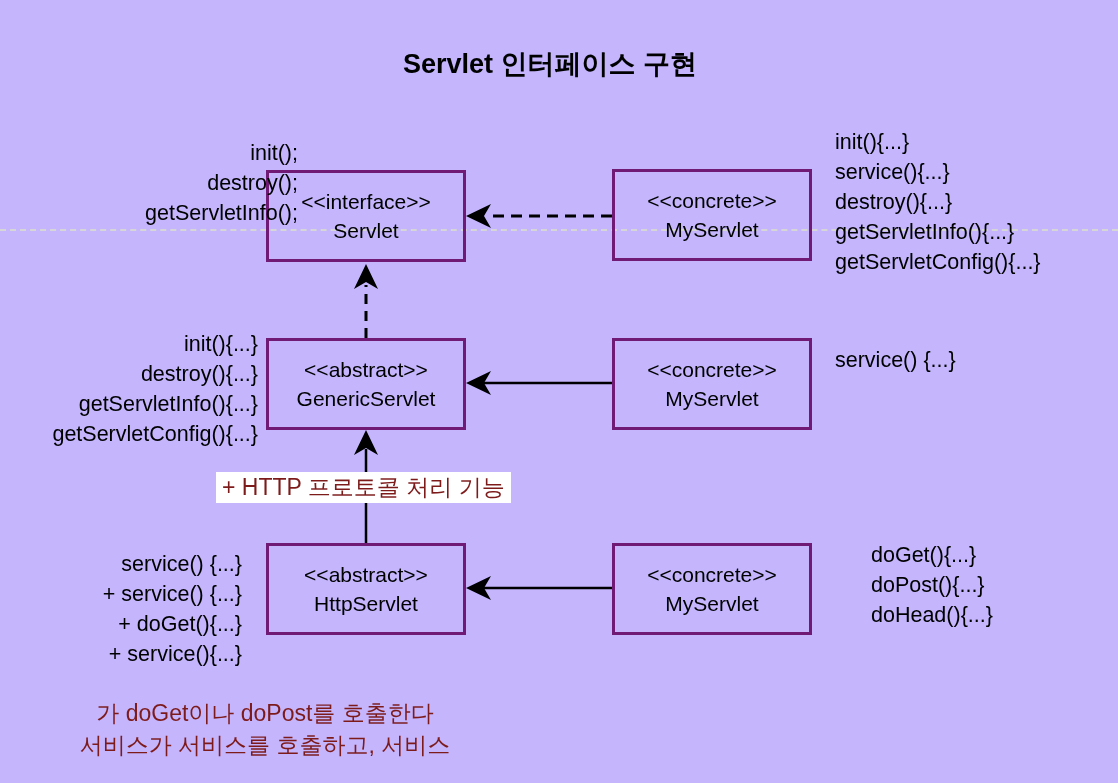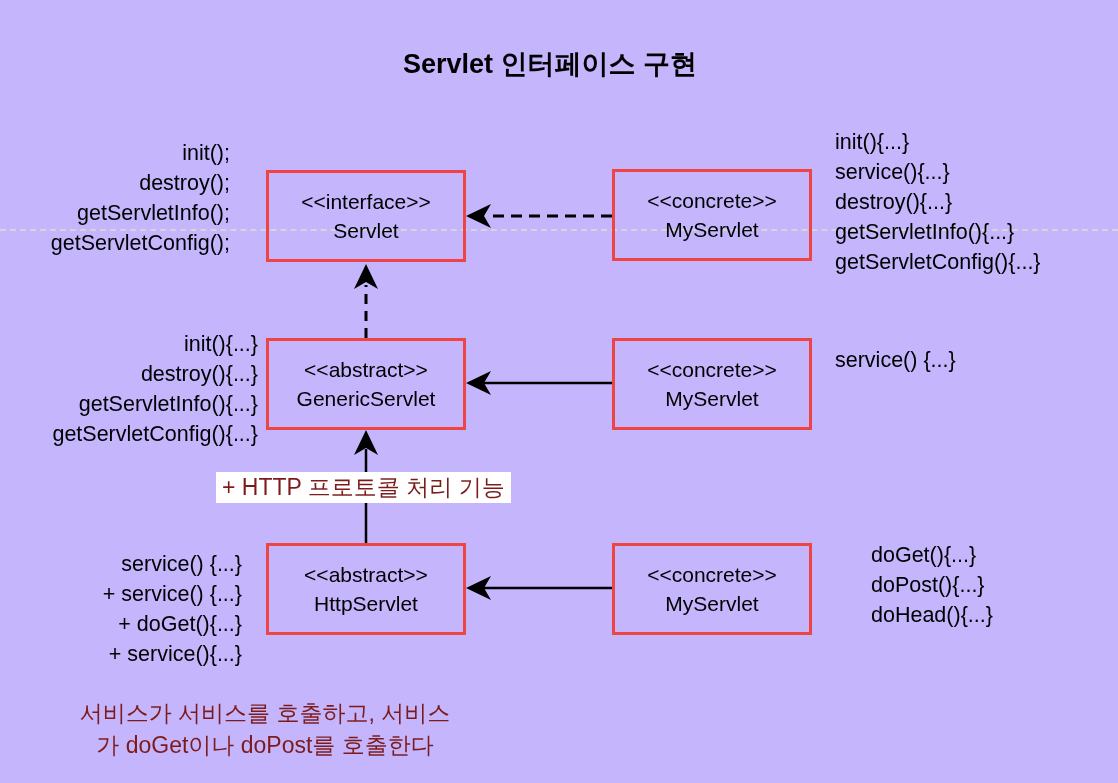--- a/index.html
+++ b/index.html
@@ -4,21 +4,21 @@
 <style>
   html,body{margin:0;padding:0;}
   body{width:1118px;height:783px;background:#ffffff;overflow:hidden;}
   .canvas{position:relative;width:1118px;height:783px;background:#c4b5fd;
           font-family:"Liberation Sans","DejaVu Sans",sans-serif;color:#000;}
   .title{position:absolute;left:0;top:46px;width:1100px;text-align:center;
          font-size:27px;font-weight:bold;z-index:4;}
   .pagebreak{position:absolute;left:0;top:229px;width:1118px;height:0;
              border-top:2px dashed #d6d6d6;z-index:1;}
   .arrows{position:absolute;left:0;top:0;z-index:2;}
-  .box{position:absolute;width:200px;height:92px;border:3px solid #ef4444;
+  .box{position:absolute;width:200px;height:92px;border:3px solid #701a75;
        box-sizing:border-box;display:flex;flex-direction:column;align-items:center;
        justify-content:center;font-size:21px;line-height:29px;z-index:3;
        background:transparent;text-align:center;}
   .tblock{position:absolute;font-size:21.5px;line-height:30px;z-index:4;white-space:nowrap;}
   .ralign{text-align:right;}
   .red{color:var(--accent,#7d1a1a);}
   .mid-note{position:absolute;left:216px;top:472px;font-size:23px;z-index:5;
             background:#ffffff;padding:0 6px;white-space:nowrap;}
   .bottom-note{position:absolute;left:50px;top:697px;width:430px;text-align:center;
                font-size:23px;line-height:32px;z-index:5;}
@@ -78,25 +78,24 @@
   </div>
   <div class="box" style="left:266px;top:543px;">
     <div>&lt;&lt;abstract&gt;&gt;</div>
     <div>HttpServlet</div>
   </div>
   <div class="box" style="left:612px;top:543px;">
     <div>&lt;&lt;concrete&gt;&gt;</div>
     <div>MyServlet</div>
   </div>
 
-  <div class="tblock ralign" style="right:888px;top:138px;">
+  <div class="tblock ralign" style="right:820px;top:138px;">
     <div>init();</div>
     <div>destroy();</div>
     <div>getServletInfo();</div>
-    <div>getServletConfig();</div>
   </div>
 
   <div class="tblock" style="left:835px;top:127px;">
     <div>init(){...}</div>
     <div>service(){...}</div>
     <div>destroy(){...}</div>
     <div>getServletInfo(){...}</div>
     <div>getServletConfig(){...}</div>
   </div>
 
@@ -120,17 +119,17 @@
 
   <div class="tblock" style="left:835px;top:540px;margin-left:36px;">
     <div>doGet(){...}</div>
     <div>doPost(){...}</div>
     <div>doHead(){...}</div>
   </div>
 
   <div class="mid-note red">+ HTTP 프로토콜 처리 기능</div>
 
   <div class="bottom-note red">
+    <div>가 doGet이나 doPost를 호출한다</div>
     <div>서비스가 서비스를 호출하고, 서비스</div>
-    <div>가 doGet이나 doPost를 호출한다</div>
   </div>
 
 </div>
 
 </body></html>

